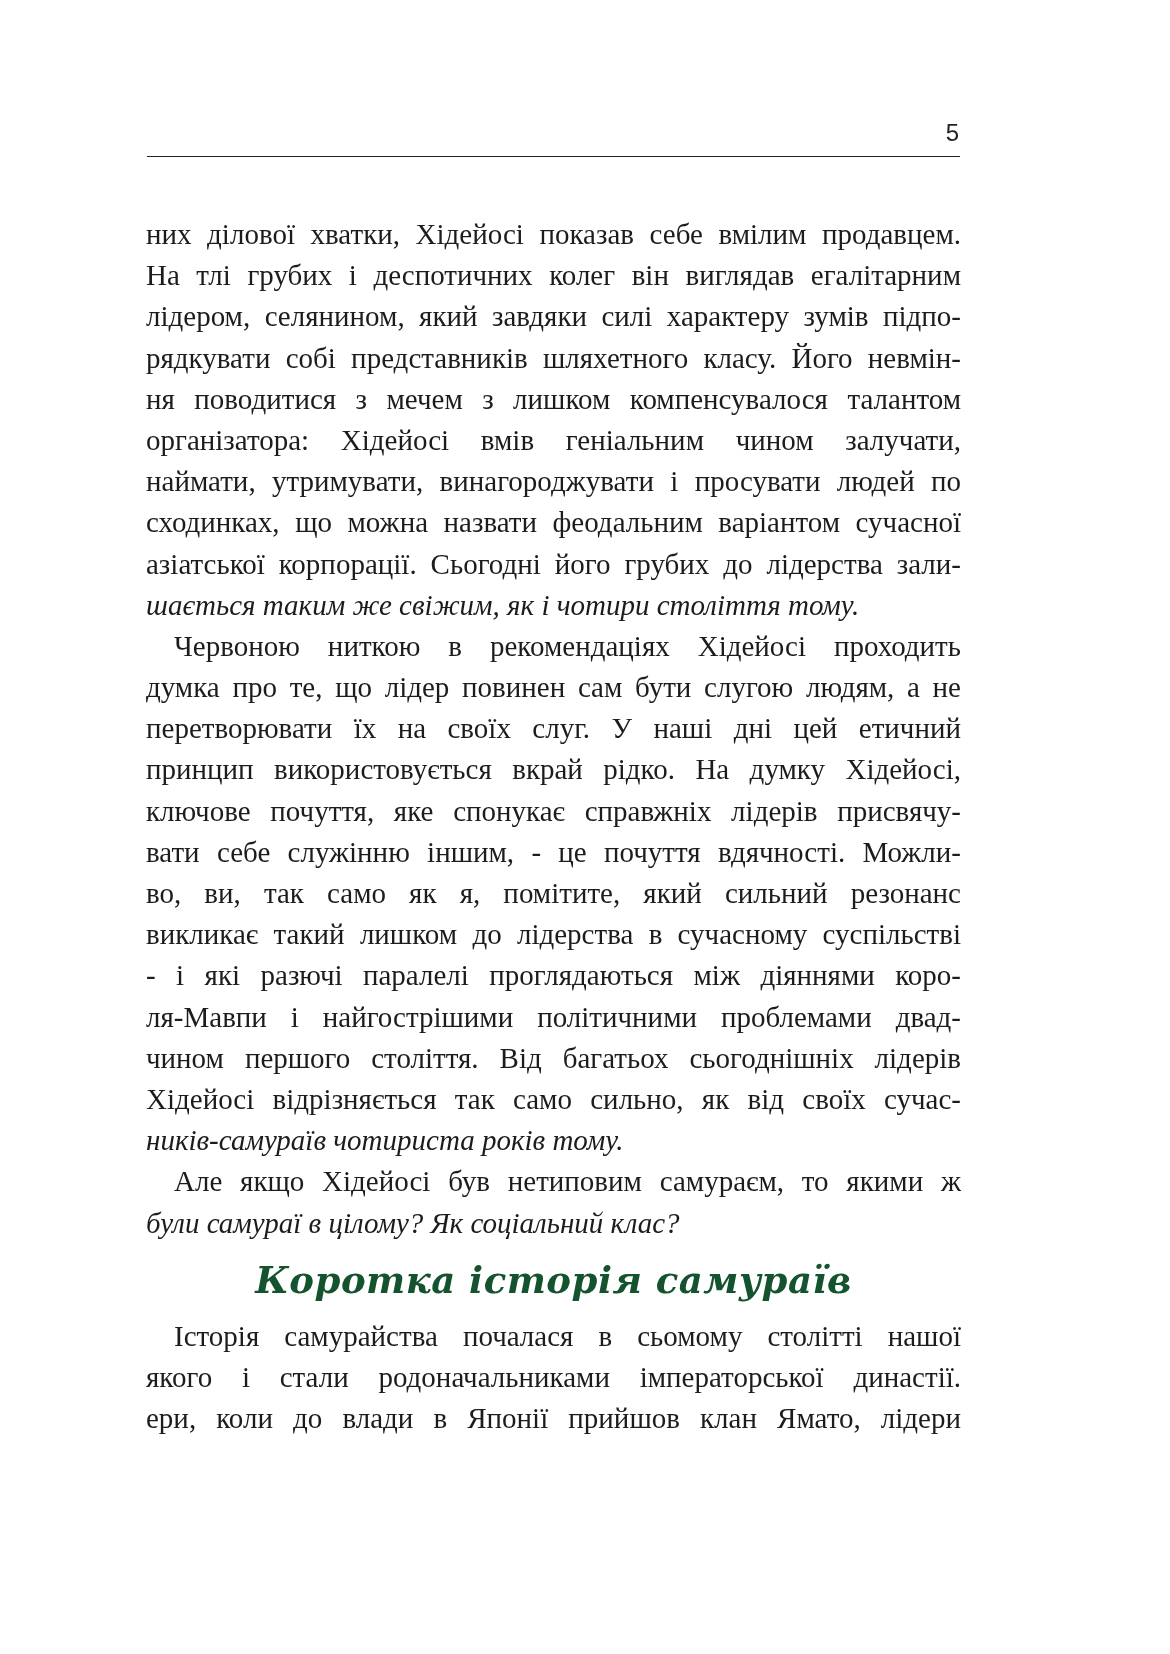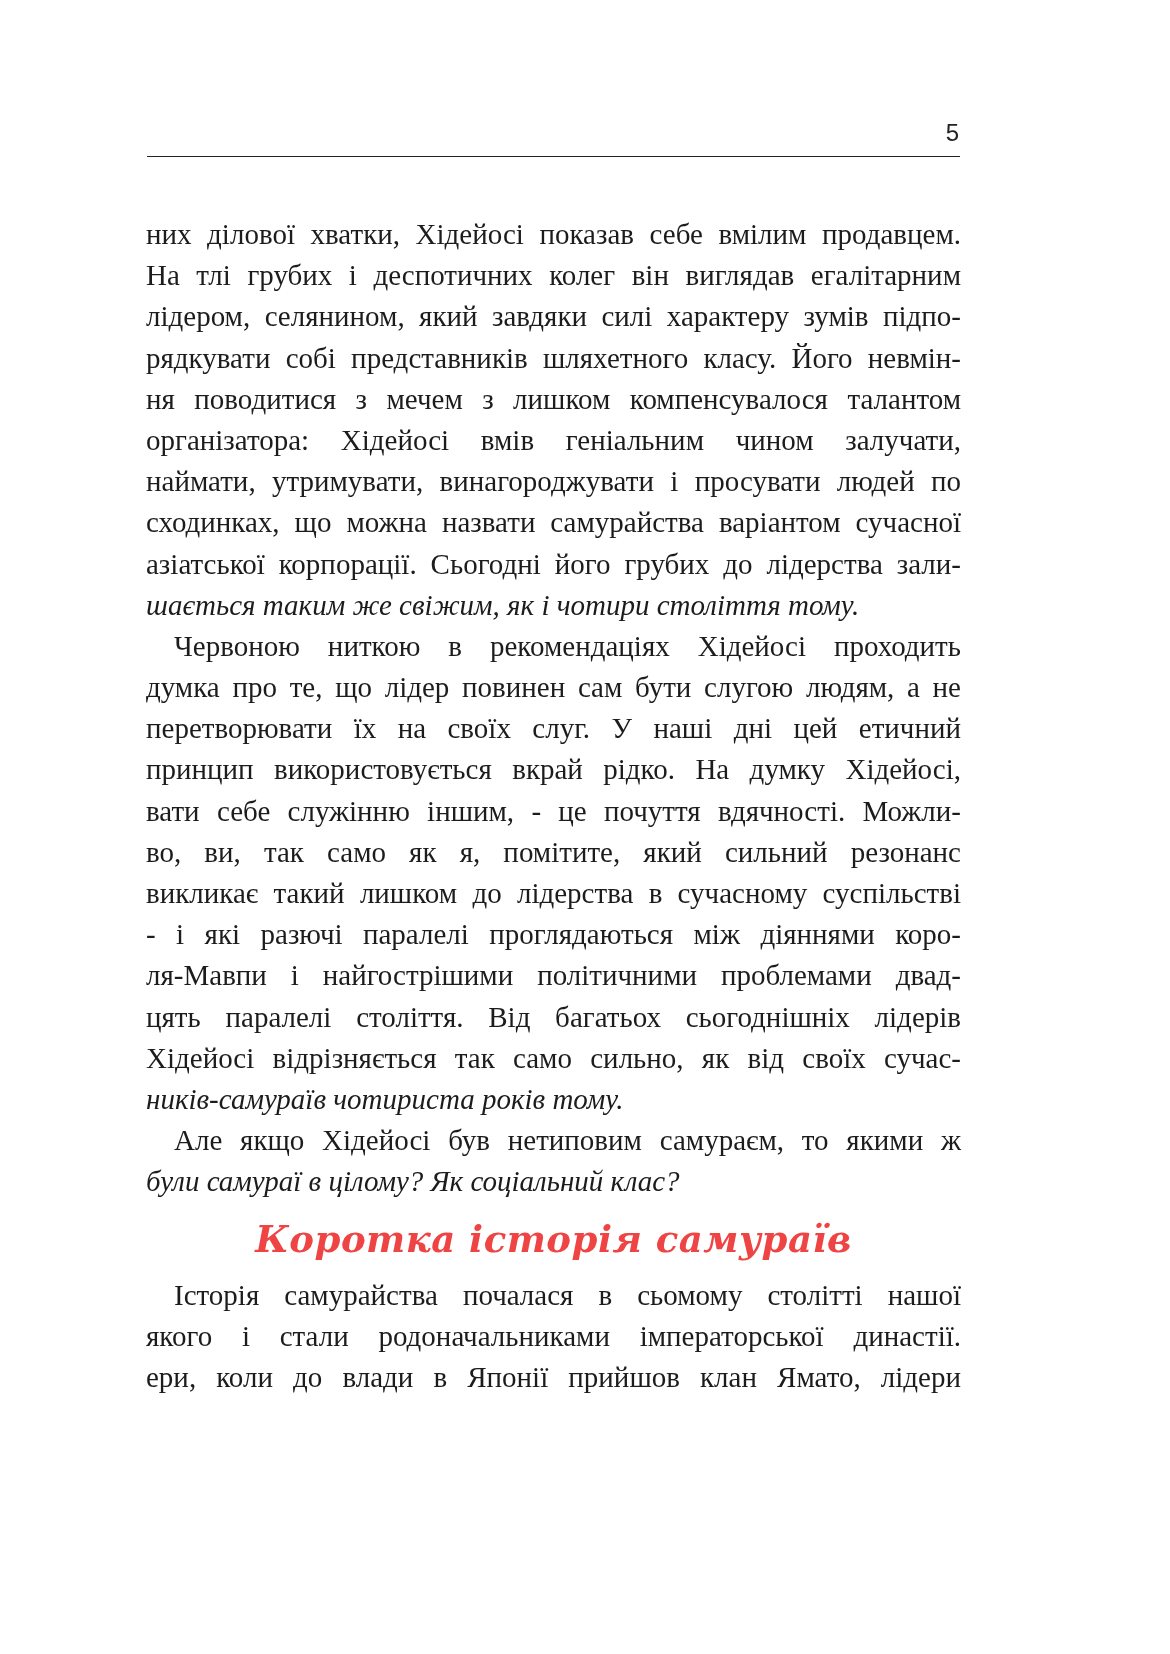--- a/index.html
+++ b/index.html
@@ -62,56 +62,57 @@
     .heading {
       display: block;
       text-align: center;
       font-family: "DejaVu Serif", serif;
       font-style: italic;
       font-weight: bold;
       font-size: 37px;
       line-height: 40px;
       margin-top: 16px;
       margin-bottom: 16px;
-      color: #ef4444;
+      color: #14532d;
       letter-spacing: 0.5px;
     }
   </style>
 </head>
 <body>
 
 <div class="page-number">5</div>
 <div class="header-rule"></div>
 
 <div class="text-block">
 
   <div>
     <span class="line">них ділової хватки, Хідейосі показав себе вмілим продавцем.</span>
     <span class="line">На тлі грубих і деспотичних колег він виглядав егалітарним</span>
     <span class="line">лідером, селянином, який завдяки силі характеру зумів підпо-</span>
     <span class="line">рядкувати собі представників шляхетного класу. Його невмін-</span>
     <span class="line">ня поводитися з мечем з лишком компенсувалося талантом</span>
     <span class="line">організатора: Хідейосі вмів геніальним чином залучати,</span>
     <span class="line">наймати, утримувати, винагороджувати і просувати людей по</span>
-    <span class="line">сходинках, що можна назвати самурайства варіантом сучасної</span>
+    <span class="line">сходинках, що можна назвати феодальним варіантом сучасної</span>
     <span class="line">азіатської корпорації. Сьогодні його грубих до лідерства зали-</span>
     <span class="line last">шається таким же свіжим, як і чотири століття тому.</span>
   </div>
 
   <div>
     <span class="line indent">Червоною ниткою в рекомендаціях Хідейосі проходить</span>
     <span class="line">думка про те, що лідер повинен сам бути слугою людям, а не</span>
     <span class="line">перетворювати їх на своїх слуг. У наші дні цей етичний</span>
     <span class="line">принцип використовується вкрай рідко. На думку Хідейосі,</span>
+    <span class="line">ключове почуття, яке спонукає справжніх лідерів присвячу-</span>
     <span class="line">вати себе служінню іншим, - це почуття вдячності. Можли-</span>
     <span class="line">во, ви, так само як я, помітите, який сильний резонанс</span>
     <span class="line">викликає такий лишком до лідерства в сучасному суспільстві</span>
     <span class="line">- і які разючі паралелі проглядаються між діяннями коро-</span>
     <span class="line">ля-Мавпи і найгострішими політичними проблемами двад-</span>
-    <span class="line">цять паралелі століття. Від багатьох сьогоднішніх лідерів</span>
+    <span class="line">чином першого століття. Від багатьох сьогоднішніх лідерів</span>
     <span class="line">Хідейосі відрізняється так само сильно, як від своїх сучас-</span>
     <span class="line last">ників-самураїв чотириста років тому.</span>
   </div>
 
   <div>
     <span class="line indent">Але якщо Хідейосі був нетиповим самураєм, то якими ж</span>
     <span class="line last">були самураї в цілому? Як соціальний клас?</span>
   </div>
 
   <h2 class="heading">Коротка історія самураїв</h2>

